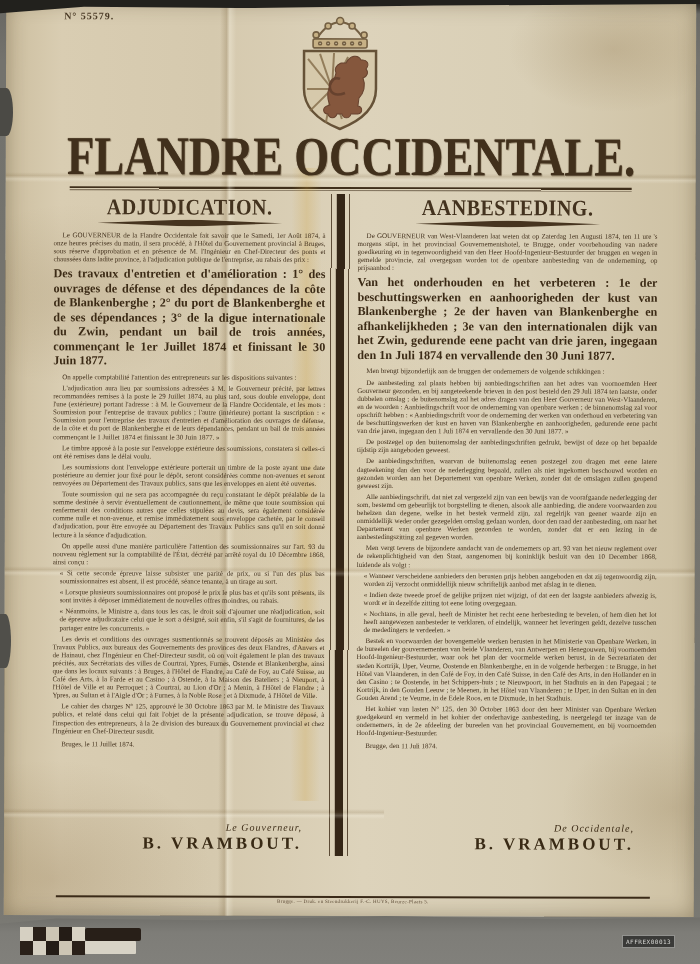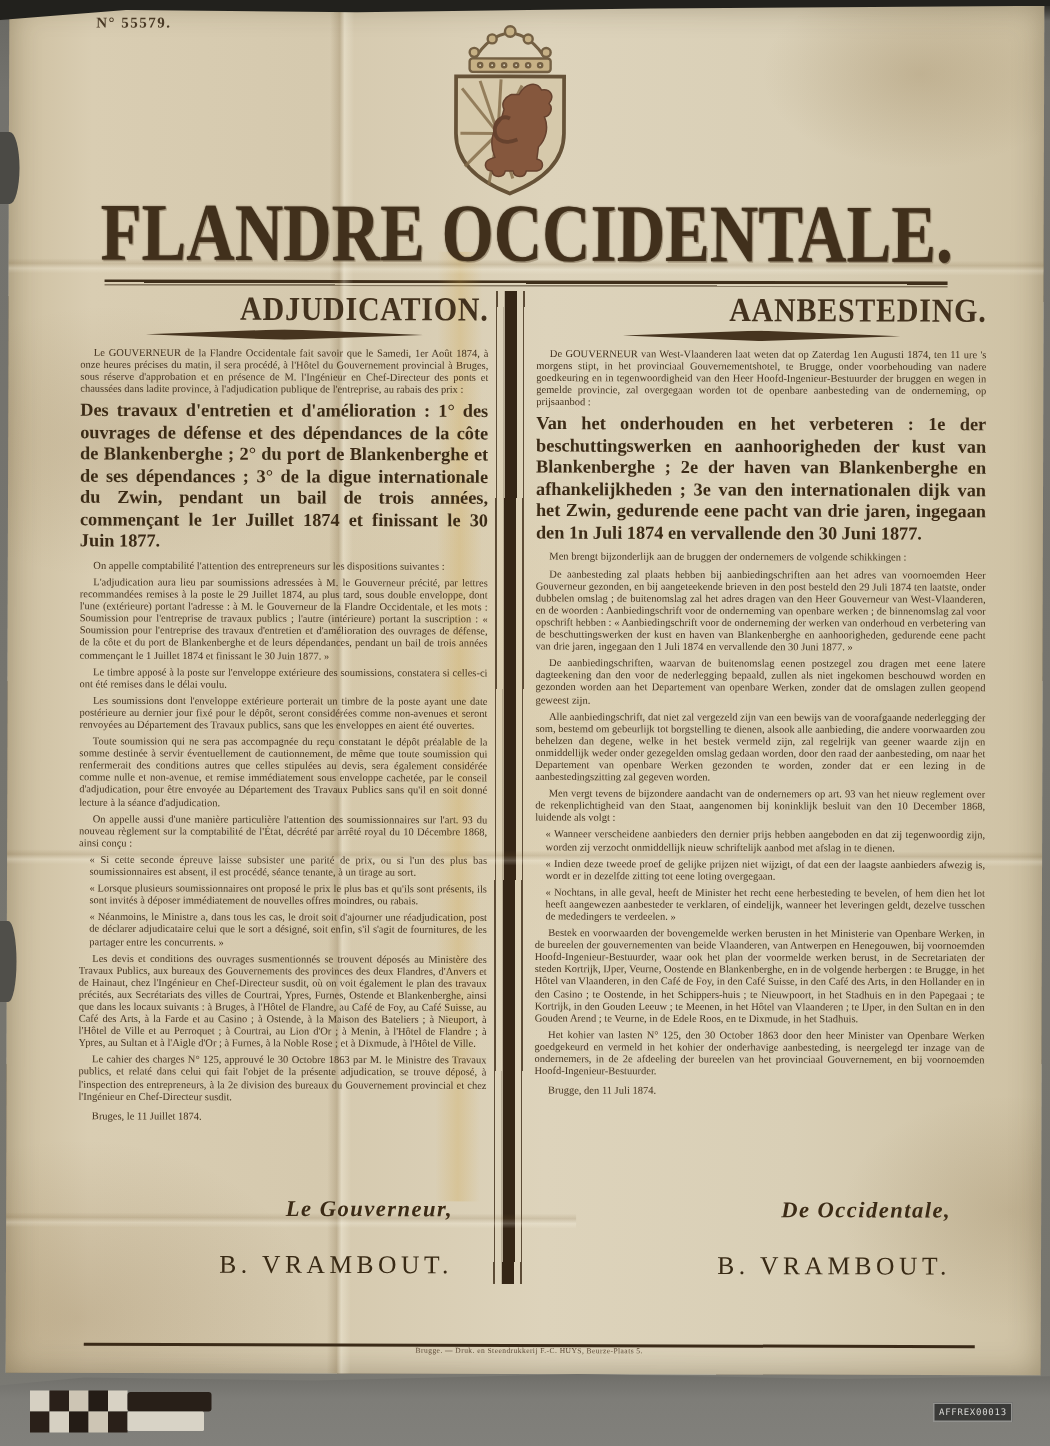--- a/index.html
+++ b/index.html
@@ -35,32 +35,32 @@
     text-shadow:0 0 1px rgba(65,48,28,.85),1px 1px 0 rgba(95,75,48,.35);}
   .title-rule{margin:4px auto 0;width:562px;height:4px;
     background:linear-gradient(#3f2f1b 0 2px,transparent 2px 3px,rgba(63,47,27,.55) 3px 4px);}
   
   .cols{display:flex;align-items:stretch;height:662px;margin-top:3px;padding:0 38px 0 48px;overflow:hidden;}
   .col{position:relative;overflow:hidden;}
   .col-fr{width:272px;}
   .col-nl{flex:1;margin-left:2px;}
   .divider{width:24px;margin:0 3px;flex:0 0 auto;
     background:linear-gradient(90deg,transparent 0 2px,rgba(70,52,31,.85) 2px 3px,transparent 3px 7px,#35261635 7px 8px,#352616 8px 16px,transparent 16px 20px,rgba(70,52,31,.85) 20px 21px,transparent 21px);}
-  .col-header{margin:2px 0 0;text-align:right;font-size:20px;font-weight:bold;color:#43321e;
+  .col-header{margin:2px 0 0;text-align:center;font-size:20px;font-weight:bold;color:#43321e;
     letter-spacing:.5px;line-height:1.1;}
   .col-header span{display:inline-block;transform:scaleY(1.12);}
   .diamond{height:7px;width:185px;margin:2px auto 5px;background:#46341f;
     clip-path:polygon(0 50%,50% 0,100% 50%,50% 100%);}
   .col p{margin:0 0 3px;text-align:justify;font-size:7px;line-height:8.1px;color:#43311d;text-indent:9px;}
   .col p.lead{font-size:12.2px;line-height:14.5px;font-weight:bold;text-indent:0;color:#3c2b16;margin:3px 0 5px;text-align:justify;}
   .col p.quote{text-indent:0;padding-left:7px;}
   .col p.dateline{margin-top:5px;}
   .sig{position:absolute;right:22px;bottom:2px;text-align:right;}
-  .sig-role{font-style:italic;font-weight:bold;font-size:15px;letter-spacing:1px;color:#3c2b16;}
-  .sig-name{font-size:17px;font-weight:normal;letter-spacing:3px;color:#392a15;margin-top:18px;}
+  .sig-role{font-style:italic;font-weight:normal;font-size:10px;letter-spacing:1px;color:#3c2b16;}
+  .sig-name{font-size:17px;font-weight:bold;letter-spacing:3px;color:#392a15;margin-top:1px;}
   
   .bottom-rule{position:absolute;left:52px;right:44px;top:893px;border-top:2px solid #3a2a18;}
   .imprint{margin-top:1px;text-align:center;font-size:5px;letter-spacing:.3px;color:#5a4733;}
   
   .top-edge{position:absolute;left:0;top:0;width:700px;height:14px;background:#22211d;
     clip-path:polygon(0 0,100% 0,100% 28%,62% 40%,34% 58%,12% 48%,0 95%);}
   .notch{position:absolute;background:#504f4a;}
   .n1{left:0;top:88px;width:13px;height:48px;border-radius:0 60% 60% 0;background:#4b4a45;}
   .n2{left:0;top:614px;width:11px;height:54px;border-radius:0 60% 60% 0;}
   .bottom-band{position:absolute;left:0;top:916px;width:700px;height:48px;
@@ -143,45 +143,46 @@
         <p>Le GOUVERNEUR de la Flandre Occidentale fait savoir que le Samedi, 1er Août 1874, à onze heures précises du matin, il sera procédé, à l'Hôtel du Gouvernement provincial à Bruges, sous réserve d'approbation et en présence de M. l'Ingénieur en Chef-Directeur des ponts et chaussées dans ladite province, à l'adjudication publique de l'entreprise, au rabais des prix :</p>
         <p class="lead">Des travaux d'entretien et d'amélioration : 1° des ouvrages de défense et des dépendances de la côte de Blankenberghe ; 2° du port de Blankenberghe et de ses dépendances ; 3° de la digue internationale du Zwin, pendant un bail de trois années, commençant le 1er Juillet 1874 et finissant le 30 Juin 1877.</p>
         <p>On appelle comptabilité l'attention des entrepreneurs sur les dispositions suivantes :</p>
         <p>L'adjudication aura lieu par soumissions adressées à M. le Gouverneur précité, par lettres recommandées remises à la poste le 29 Juillet 1874, au plus tard, sous double enveloppe, dont l'une (extérieure) portant l'adresse : à M. le Gouverneur de la Flandre Occidentale, et les mots : Soumission pour l'entreprise de travaux publics ; l'autre (intérieure) portant la suscription : « Soumission pour l'entreprise des travaux d'entretien et d'amélioration des ouvrages de défense, de la côte et du port de Blankenberghe et de leurs dépendances, pendant un bail de trois années commençant le 1 Juillet 1874 et finissant le 30 Juin 1877. »</p>
         <p>Le timbre apposé à la poste sur l'enveloppe extérieure des soumissions, constatera si celles-ci ont été remises dans le délai voulu.</p>
         <p>Les soumissions dont l'enveloppe extérieure porterait un timbre de la poste ayant une date postérieure au dernier jour fixé pour le dépôt, seront considérées comme non-avenues et seront renvoyées au Département des Travaux publics, sans que les enveloppes en aient été ouvertes.</p>
         <p>Toute soumission qui ne sera pas accompagnée du reçu constatant le dépôt préalable de la somme destinée à servir éventuellement de cautionnement, de même que toute soumission qui renfermerait des conditions autres que celles stipulées au devis, sera également considérée comme nulle et non-avenue, et remise immédiatement sous enveloppe cachetée, par le conseil d'adjudication, pour être envoyée au Département des Travaux Publics sans qu'il en soit donné lecture à la séance d'adjudication.</p>
         <p>On appelle aussi d'une manière particulière l'attention des soumissionnaires sur l'art. 93 du nouveau règlement sur la comptabilité de l'État, décrété par arrêté royal du 10 Décembre 1868, ainsi conçu :</p>
         <p class="quote">« Si cette seconde épreuve laisse subsister une parité de prix, ou si l'un des plus bas soumissionnaires est absent, il est procédé, séance tenante, à un tirage au sort.</p>
         <p class="quote">« Lorsque plusieurs soumissionnaires ont proposé le prix le plus bas et qu'ils sont présents, ils sont invités à déposer immédiatement de nouvelles offres moindres, ou rabais.</p>
-        <p class="quote">« Néanmoins, le Ministre a, dans tous les cas, le droit soit d'ajourner une réadjudication, post de déclarer adjudicataire celui que le sort a désigné, soit enfin, s'il s'agit de fournitures, de les partager entre les concurrents. »</p>
+        <p class="quote">« Néanmoins, le Ministre a, dans tous les cas, le droit soit d'ajourner une réadjudication, soit de épreuve adjudicataire celui que le sort a désigné, soit enfin, s'il s'agit de fournitures, de les partager entre les concurrents. »</p>
         <p>Les devis et conditions des ouvrages susmentionnés se trouvent déposés au Ministère des Travaux Publics, aux bureaux des Gouvernements des provinces des deux Flandres, d'Anvers et de Hainaut, chez l'Ingénieur en Chef-Directeur susdit, où on voit également le plan des travaux précités, aux Secrétariats des villes de Courtrai, Ypres, Furnes, Ostende et Blankenberghe, ainsi que dans les locaux suivants : à Bruges, à l'Hôtel de Flandre, au Café de Foy, au Café Suisse, au Café des Arts, à la Farde et au Casino ; à Ostende, à la Maison des Bateliers ; à Nieuport, à l'Hôtel de Ville et au Perroquet ; à Courtrai, au Lion d'Or ; à Menin, à l'Hôtel de Flandre ; à Ypres, au Sultan et à l'Aigle d'Or ; à Furnes, à la Noble Rose ; et à Dixmude, à l'Hôtel de Ville.</p>
         <p>Le cahier des charges N° 125, approuvé le 30 Octobre 1863 par M. le Ministre des Travaux publics, et relaté dans celui qui fait l'objet de la présente adjudication, se trouve déposé, à l'inspection des entrepreneurs, à la 2e division des bureaux du Gouvernement provincial et chez l'Ingénieur en Chef-Directeur susdit.</p>
         <p class="dateline">Bruges, le 11 Juillet 1874.</p>
         <div class="sig">
           <div class="sig-role">Le Gouverneur,</div>
           <div class="sig-name">B. VRAMBOUT.</div>
         </div>
       </section>
 
       <div class="divider"></div>
 
       <section class="col col-nl">
         <h2 class="col-header">
           <span>AANBESTEDING.</span>
         </h2>
         <div class="diamond"></div>
         <p>De GOUVERNEUR van West-Vlaanderen laat weten dat op Zaterdag 1en Augusti 1874, ten 11 ure 's morgens stipt, in het provinciaal Gouvernementshotel, te Brugge, onder voorbehouding van nadere goedkeuring en in tegenwoordigheid van den Heer Hoofd-Ingenieur-Bestuurder der bruggen en wegen in gemelde provincie, zal overgegaan worden tot de openbare aanbesteding van de onderneming, op prijsaanbod :</p>
         <p class="lead">Van het onderhouden en het verbeteren : 1e der beschuttingswerken en aanhoorigheden der kust van Blankenberghe ; 2e der haven van Blankenberghe en afhankelijkheden ; 3e van den internationalen dijk van het Zwin, gedurende eene pacht van drie jaren, ingegaan den 1n Juli 1874 en vervallende den 30 Juni 1877.</p>
         <p>Men brengt bijzonderlijk aan de bruggen der ondernemers de volgende schikkingen :</p>
         <p>De aanbesteding zal plaats hebben bij aanbiedingschriften aan het adres van voornoemden Heer Gouverneur gezonden, en bij aangeteekende brieven in den post besteld den 29 Juli 1874 ten laatste, onder dubbelen omslag ; de buitenomslag zal het adres dragen van den Heer Gouverneur van West-Vlaanderen, en de woorden : Aanbiedingschrift voor de onderneming van openbare werken ; de binnenomslag zal voor opschrift hebben : « Aanbiedingschrift voor de onderneming der werken van onderhoud en verbetering van de beschuttingswerken der kust en haven van Blankenberghe en aanhoorigheden, gedurende eene pacht van drie jaren, ingegaan den 1 Juli 1874 en vervallende den 30 Juni 1877. »</p>
+        <p>De postzegel op den buitenomslag der aanbiedingschriften gedrukt, bewijst of deze op het bepaalde tijdstip zijn aangeboden geweest.</p>
         <p>De aanbiedingschriften, waarvan de buitenomslag eenen postzegel zou dragen met eene latere dagteekening dan den voor de nederlegging bepaald, zullen als niet ingekomen beschouwd worden en gezonden worden aan het Departement van openbare Werken, zonder dat de omslagen zullen geopend geweest zijn.</p>
         <p>Alle aanbiedingschrift, dat niet zal vergezeld zijn van een bewijs van de voorafgaande nederlegging der som, bestemd om gebeurlijk tot borgstelling te dienen, alsook alle aanbieding, die andere voorwaarden zou behelzen dan degene, welke in het bestek vermeld zijn, zal regelrijk van geener waarde zijn en onmiddellijk weder onder gezegelden omslag gedaan worden, door den raad der aanbesteding, om naar het Departement van openbare Werken gezonden te worden, zonder dat er een lezing in de aanbestedingszitting zal gegeven worden.</p>
         <p>Men vergt tevens de bijzondere aandacht van de ondernemers op art. 93 van het nieuw reglement over de rekenplichtigheid van den Staat, aangenomen bij koninklijk besluit van den 10 December 1868, luidende als volgt :</p>
-        <p class="quote">« Wanneer verscheidene aanbieders den dernier prijs hebben aangeboden en dat zij tegenwoordig zijn, worden zij verzocht onmiddellijk nieuw schriftelijk aanbod met afslag in te dienen.</p>
+        <p class="quote">« Wanneer verscheidene aanbieders den berusten prijs hebben aangeboden en dat zij tegenwoordig zijn, worden zij verzocht onmiddellijk nieuw schriftelijk aanbod met afslag in te dienen.</p>
         <p class="quote">« Indien deze tweede proef de gelijke prijzen niet wijzigt, of dat een der laagste aanbieders afwezig is, wordt er in dezelfde zitting tot eene loting overgegaan.</p>
         <p class="quote">« Nochtans, in alle geval, heeft de Minister het recht eene herbesteding te bevelen, of hem dien het lot heeft aangewezen aanbesteder te verklaren, of eindelijk, wanneer het leveringen geldt, dezelve tusschen de mededingers te verdeelen. »</p>
         <p>Bestek en voorwaarden der bovengemelde werken berusten in het Ministerie van Openbare Werken, in de bureelen der gouvernementen van beide Vlaanderen, van Antwerpen en Henegouwen, bij voornoemden Hoofd-Ingenieur-Bestuurder, waar ook het plan der voormelde werken berust, in de Secretariaten der steden Kortrijk, IJper, Veurne, Oostende en Blankenberghe, en in de volgende herbergen : te Brugge, in het Hôtel van Vlaanderen, in den Café de Foy, in den Café Suisse, in den Café des Arts, in den Hollander en in den Casino ; te Oostende, in het Schippers-huis ; te Nieuwpoort, in het Stadhuis en in den Papegaai ; te Kortrijk, in den Gouden Leeuw ; te Meenen, in het Hôtel van Vlaanderen ; te IJper, in den Sultan en in den Gouden Arend ; te Veurne, in de Edele Roos, en te Dixmude, in het Stadhuis.</p>
         <p>Het kohier van lasten N° 125, den 30 October 1863 door den heer Minister van Openbare Werken goedgekeurd en vermeld in het kohier der onderhavige aanbesteding, is neergelegd ter inzage van de ondernemers, in de 2e afdeeling der bureelen van het provinciaal Gouvernement, en bij voornoemden Hoofd-Ingenieur-Bestuurder.</p>
         <p class="dateline">Brugge, den 11 Juli 1874.</p>
         <div class="sig">
           <div class="sig-role">De Occidentale,</div>
           <div class="sig-name">B. VRAMBOUT.</div>
         </div>
       </section>

